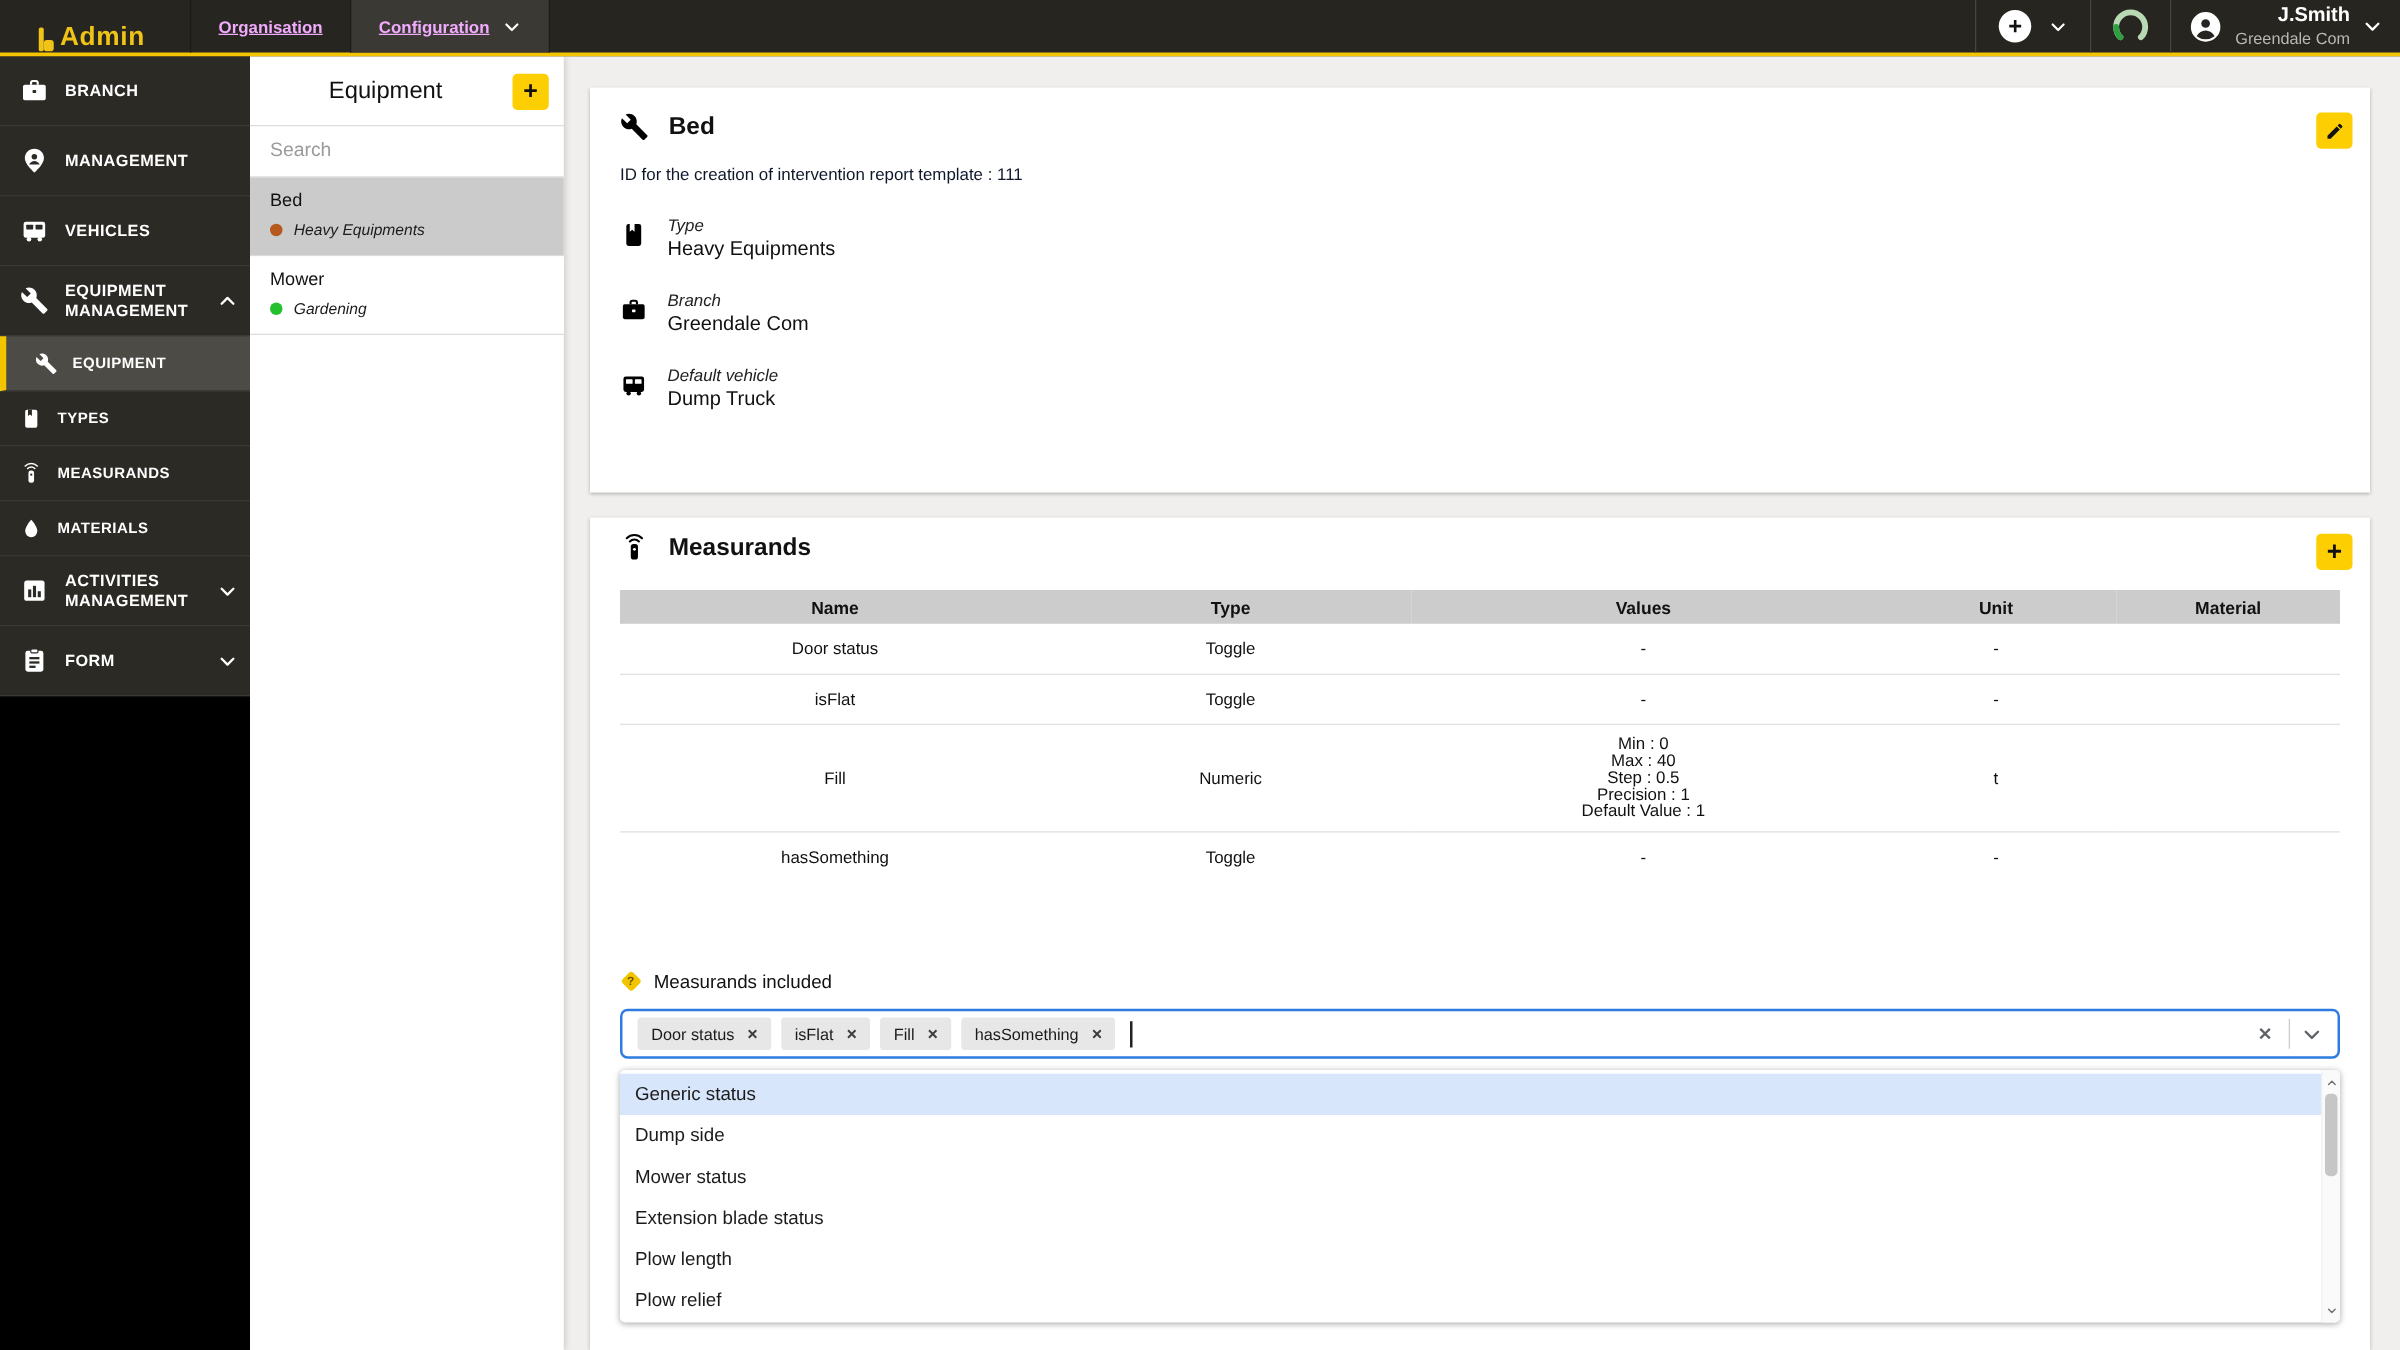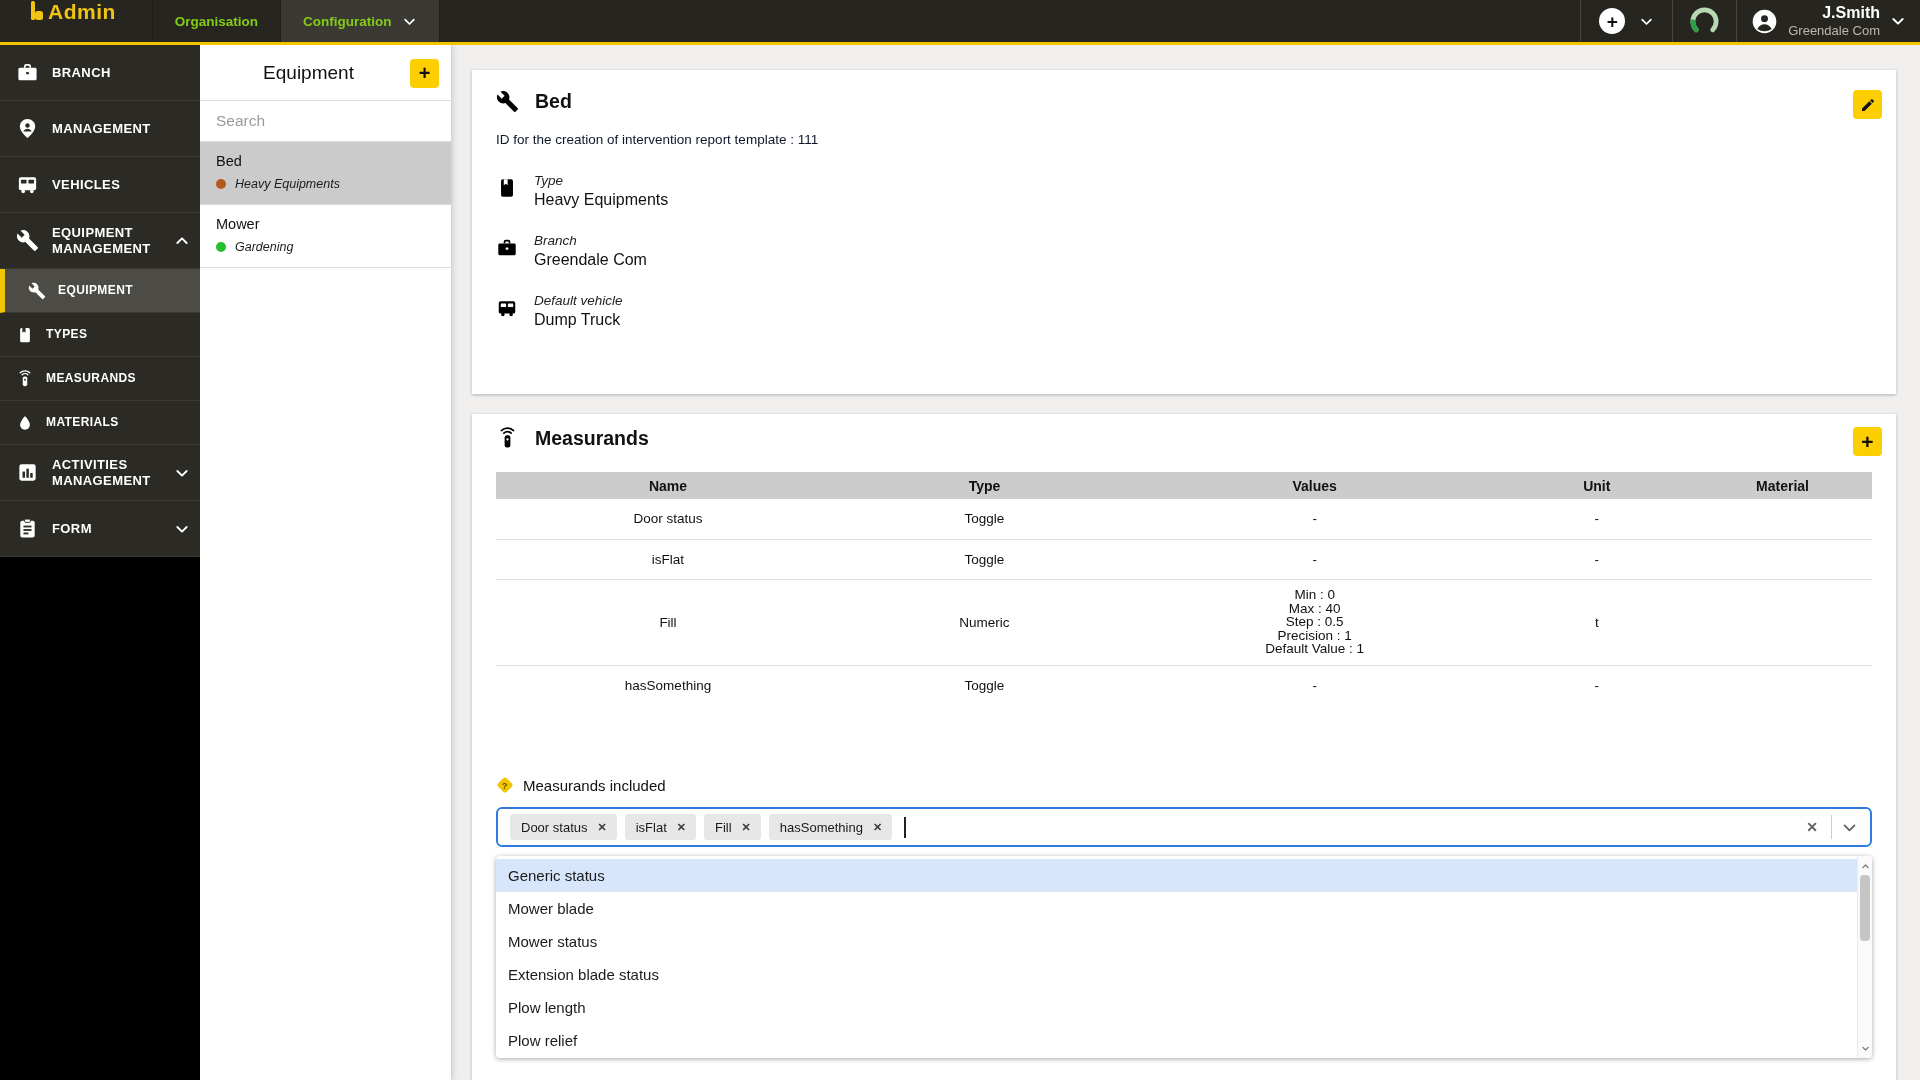--- a/index.html
+++ b/index.html
@@ -3,25 +3,25 @@
 <meta charset="utf-8">
 <style>
   * { margin:0; padding:0; box-sizing:border-box; }
   html,body { width:1920px; height:1080px; }
   body { position:relative; font-family:"Liberation Sans", sans-serif; background:#f0efed; overflow:hidden; }
   svg { display:block; }
 
   
   .topbar { position:absolute; top:0; left:0; right:0; height:45px; background:#262520;
             border-bottom:3px solid #f2c500; display:flex; align-items:stretch; z-index:50; }
-  .logo { display:flex; align-items:flex-start; gap:4px; padding:0 26px 0 30px; cursor:pointer; }
+  .logo { display:flex; align-items:flex-end; gap:4px; padding:0 26px 0 30px; cursor:pointer; }
   .logo-text { color:#f0c417; font-size:21px; font-weight:bold; letter-spacing:.5px; }
   .tabs { display:flex; margin-left:10px; }
-  .tab { display:flex; align-items:center; gap:10px; padding:0 22px; color:#84cc16;
-         font-size:13.5px; font-weight:bold; border-left:1px solid #1d1c18; cursor:pointer; }
+  .tab { display:flex; align-items:center; gap:10px; padding:0 22px; color:#f0abfc;
+         font-size:13.5px; font-weight:bold; border-left:1px solid #1d1c18; cursor:pointer;text-decoration:underline; }
   .tab-configuration { background:#3a3934; border-right:1px solid #1d1c18; }
   .topbar-right { margin-left:auto; display:flex; align-items:stretch; }
   .tb-sep { width:1px; background:#45443d; }
   .tb-group { display:flex; align-items:center; gap:14px; padding:0 18px; }
   .plus-circle { width:26px; height:26px; border-radius:50%; background:#fff; color:#111;
                  display:flex; align-items:center; justify-content:center; font-size:19px;
                  font-weight:bold; line-height:1; cursor:pointer; }
   .tb-chev { color:#fff; cursor:pointer; display:flex; }
   .gauge { display:flex; align-items:center; padding:0 16px; cursor:pointer; }
   .user { display:flex; align-items:center; gap:10px; padding:0 14px; cursor:pointer; }
@@ -474,21 +474,21 @@
             <svg width="17" height="17" viewBox="0 0 24 24">
                 <path d="M5 9l7 7 7-7" fill="none" stroke="currentColor" stroke-width="2.6" stroke-linecap="round" stroke-linejoin="round"></path>
               </svg>
           </span>
         </span>
       </div>
 
       <div class="msel-dropdown">
         <div class="opt-list">
           <div class="opt highlighted">Generic status</div>
-          <div class="opt">Mower blade</div>
+          <div class="opt">Dump side</div>
           <div class="opt">Mower status</div>
           <div class="opt">Extension blade status</div>
           <div class="opt">Plow length</div>
           <div class="opt">Plow relief</div>
         </div>
         <div class="dd-scroll">
           <span class="dd-arrow up">
             <svg width="9" height="9" viewBox="0 0 24 24">
                 <path d="M5 15l7-7 7 7" fill="none" stroke="currentColor" stroke-width="3" stroke-linecap="round" stroke-linejoin="round"></path>
               </svg>

